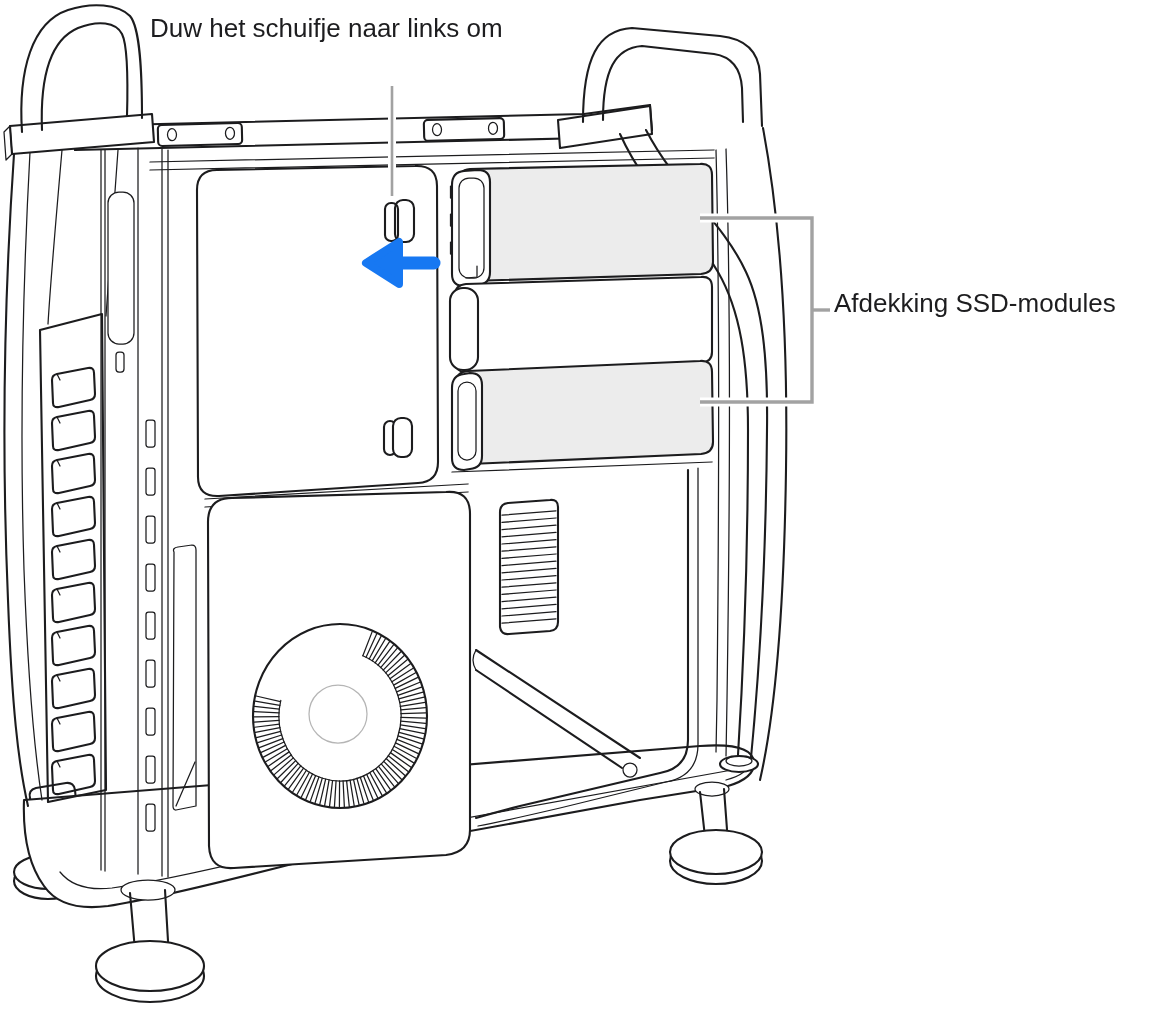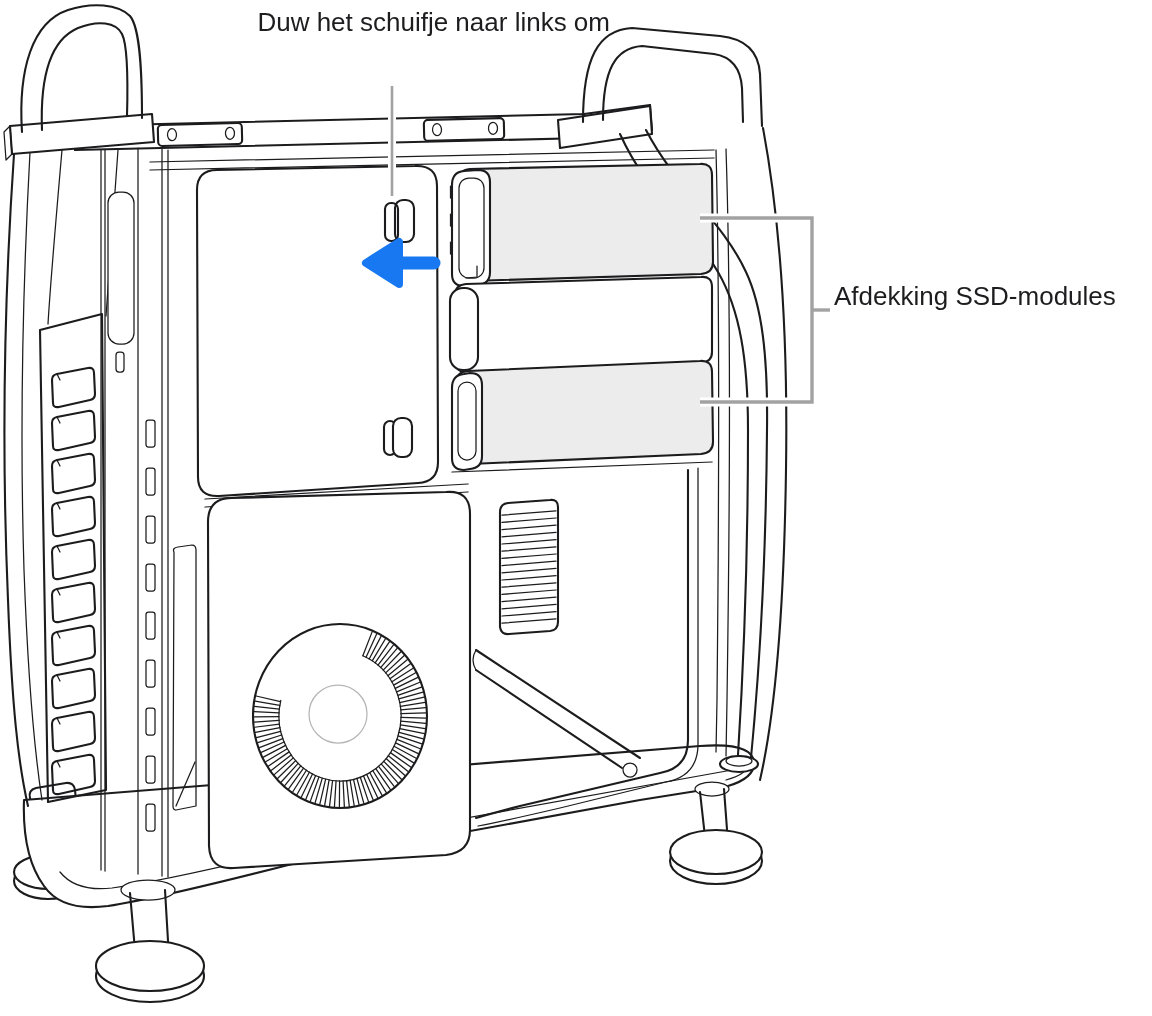--- a/index.html
+++ b/index.html
@@ -14,23 +14,23 @@
   .t{stroke-width:1.25;}
   .fw{fill:#ffffff;}
   .fg{fill:var(--panel-gray);}
   .hub{stroke:#b5b5b5;}
   .callout-casing{fill:none;stroke:#ffffff;stroke-width:8;stroke-linecap:butt;}
   .callout{fill:none;stroke:var(--callout-gray);stroke-width:2.6;stroke-linecap:butt;}
   .bracket-casing{fill:none;stroke:#ffffff;stroke-width:9;stroke-linecap:butt;}
   .bracket{fill:none;stroke:var(--callout-gray);stroke-width:3.4;stroke-linecap:butt;}
   .arrow-shaft{stroke:var(--accent-blue);stroke-width:13;stroke-linecap:round;}
   .arrow-head{fill:var(--accent-blue);stroke:var(--accent-blue);stroke-width:8;stroke-linejoin:round;}
-  .caption{position:absolute;left:150px;top:5px;width:460px;text-align:right;
+  .caption{position:absolute;left:150px;top:11px;width:460px;text-align:left;
            font-size:26px;line-height:34px;color:var(--text-color);}
-  .side-label{position:absolute;left:834px;top:281px;font-size:26px;color:var(--text-color);white-space:nowrap;}
+  .side-label{position:absolute;left:834px;top:288px;font-size:26px;color:var(--text-color);white-space:nowrap;}
 </style>
 </head>
 <body>
 
 <div class="stage">
 
 <svg viewBox="0 0 1152 1016" width="1152" height="1016">
 
   <g>
     <path class="ln fw" d="M30,798 Q28,790 36,788 L66,783 Q74,782 75,790 L78,822 L34,829 Z"></path>

